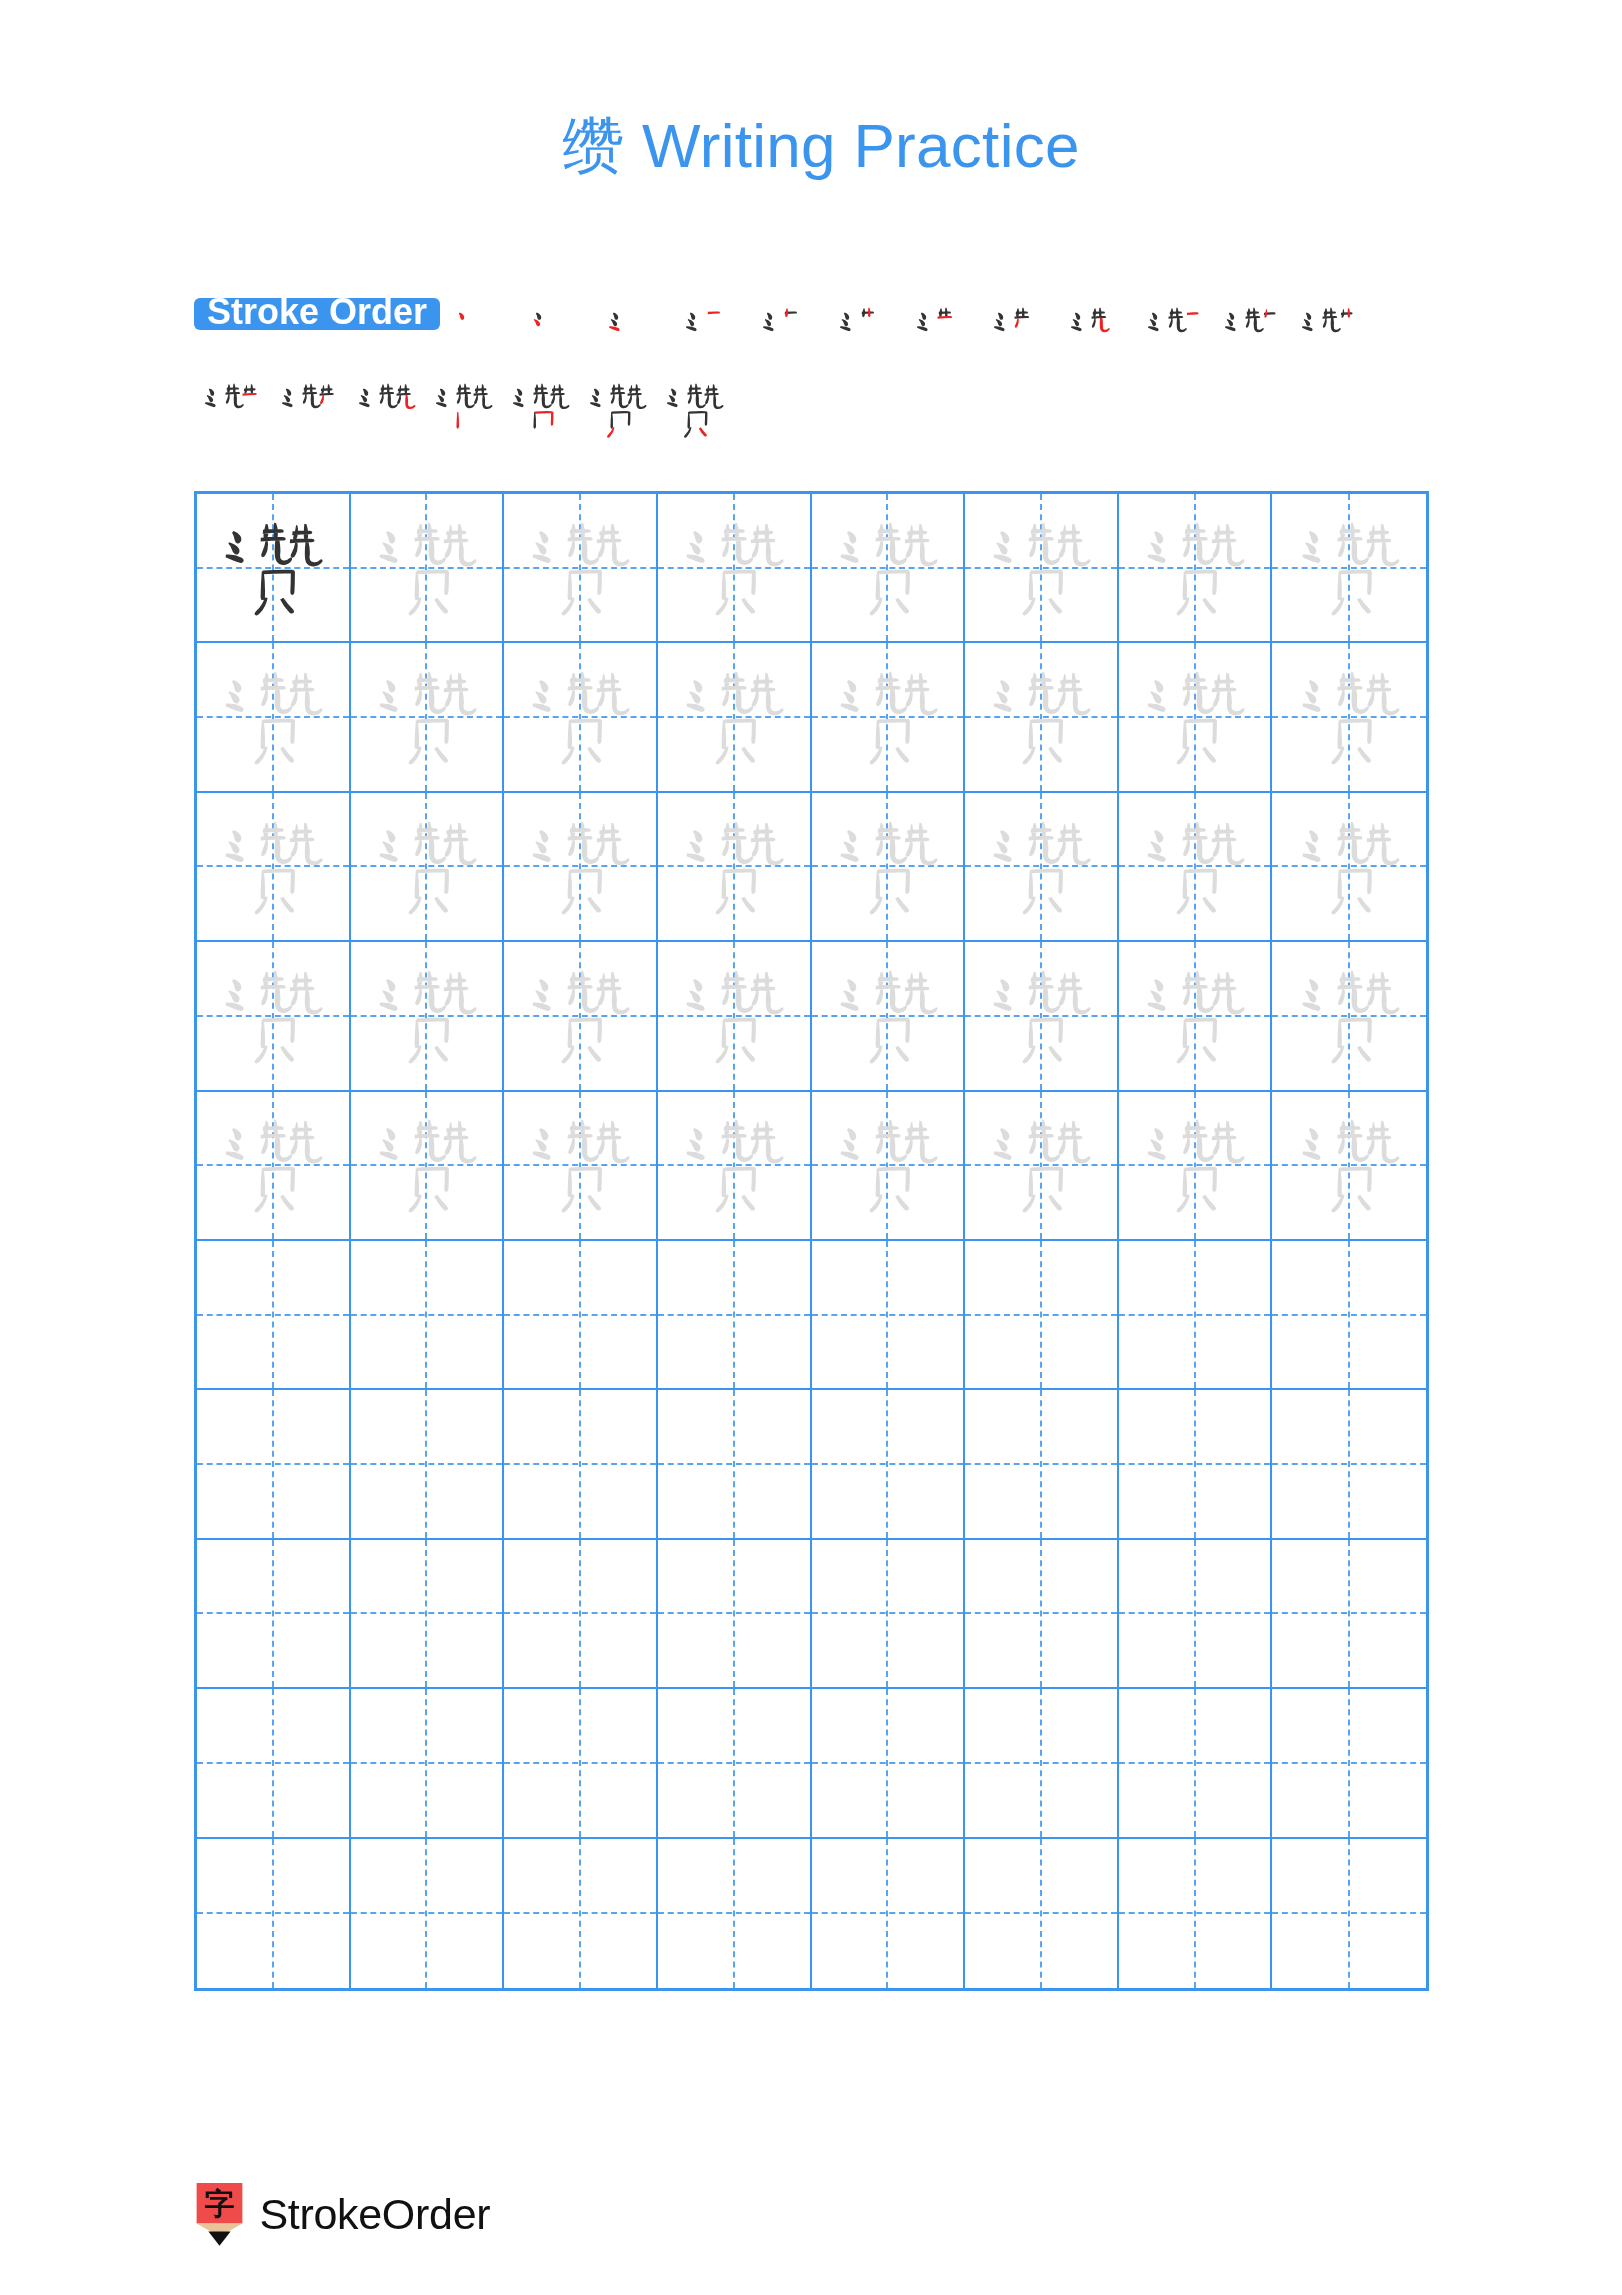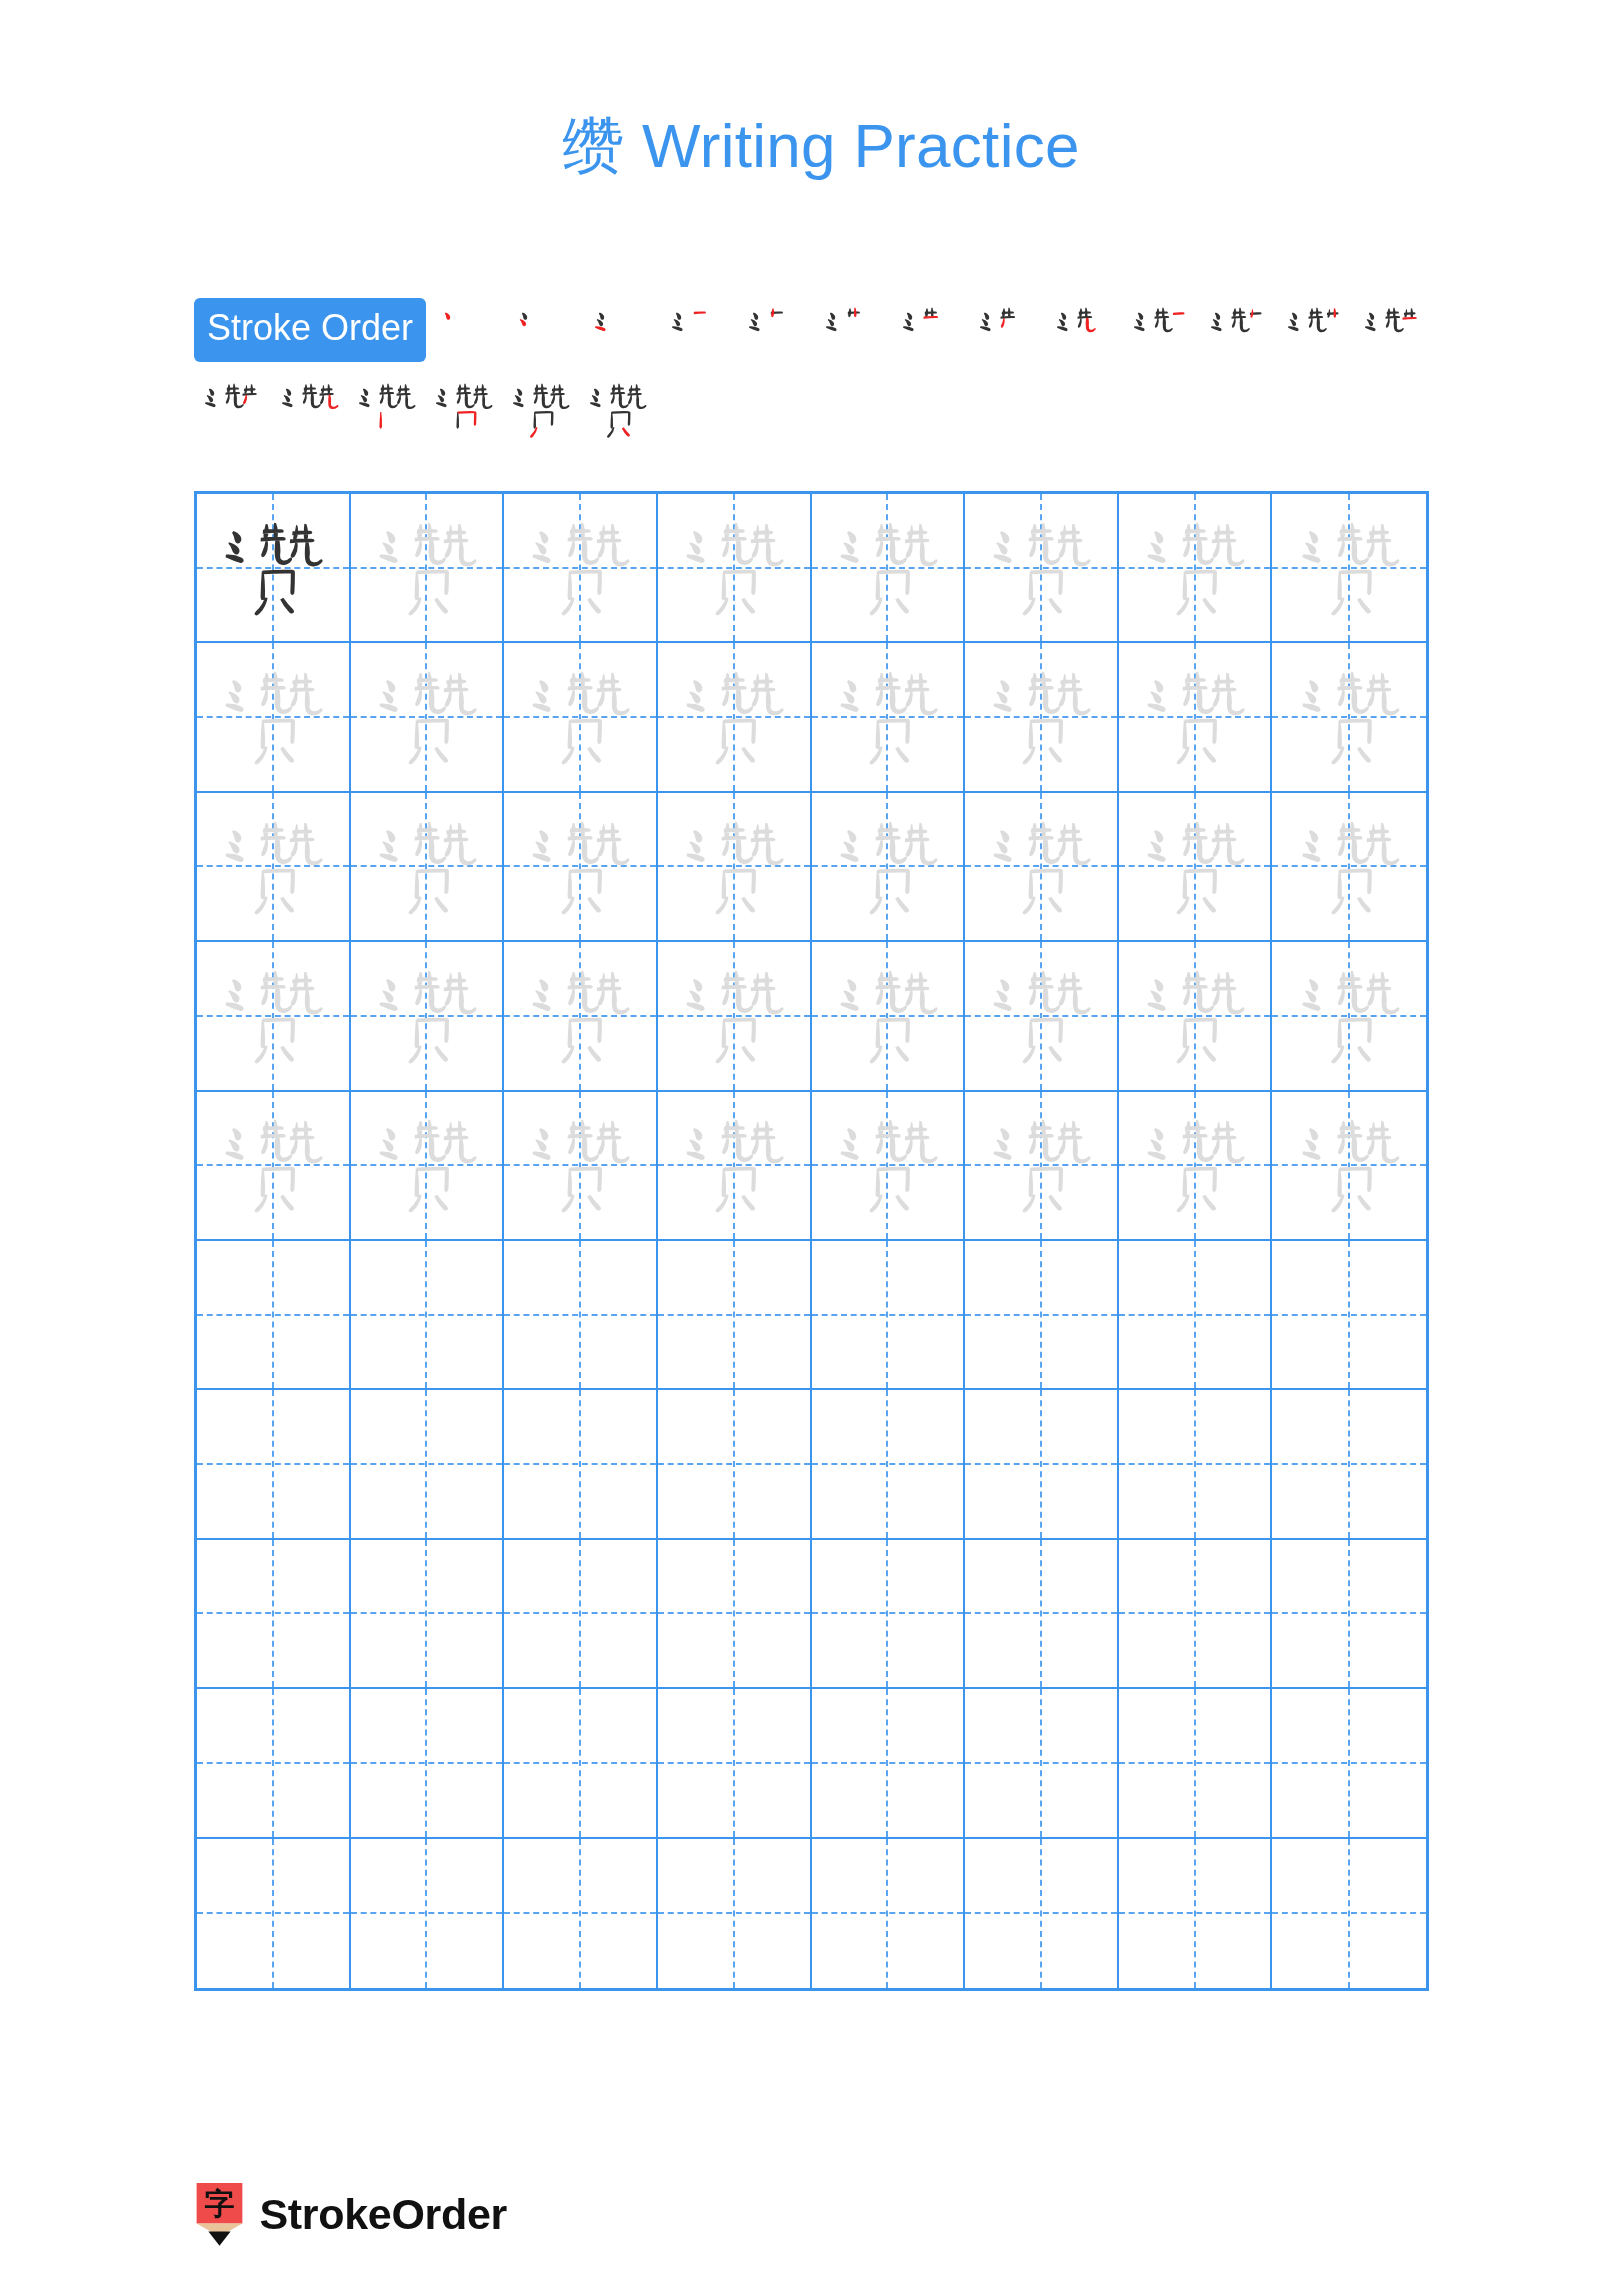--- a/index.html
+++ b/index.html
@@ -47,27 +47,27 @@
     display: flex;
     flex-wrap: wrap;
     align-items: flex-start;
     gap: 0px;
   }
 
   .stroke-order-badge {
     display: inline-flex;
     align-items: center;
     justify-content: center;
-    height: 64px;
+    height: 32px;
     padding: 0 13px 3.9px 13px;
     background: #3b95ee;
     color: #ffffff;
     border-radius: 5.9px;
     font-size: 36px;
-    font-weight: 400;
+    font-weight: 700;
     line-height: 1;
     white-space: nowrap;
     margin-right: 3.9px;
     margin-bottom: 9.2px;
   }
 
   .stroke-cell {
     width: 77px;
     height: 72px;
     position: relative;
@@ -171,21 +171,21 @@
 
   .brand-mark {
     width: 51px;
     height: 63px;
     position: relative;
     display: block;
   }
 
   .brand-name {
     font-size: 43px;
-    font-weight: bold;
+    font-weight: normal;
     color: #111111;
     letter-spacing: -0.3px;
     line-height: 1;
     white-space: nowrap;
   }
 </style>
 </head>
 <body>
 
 <div class="page">

